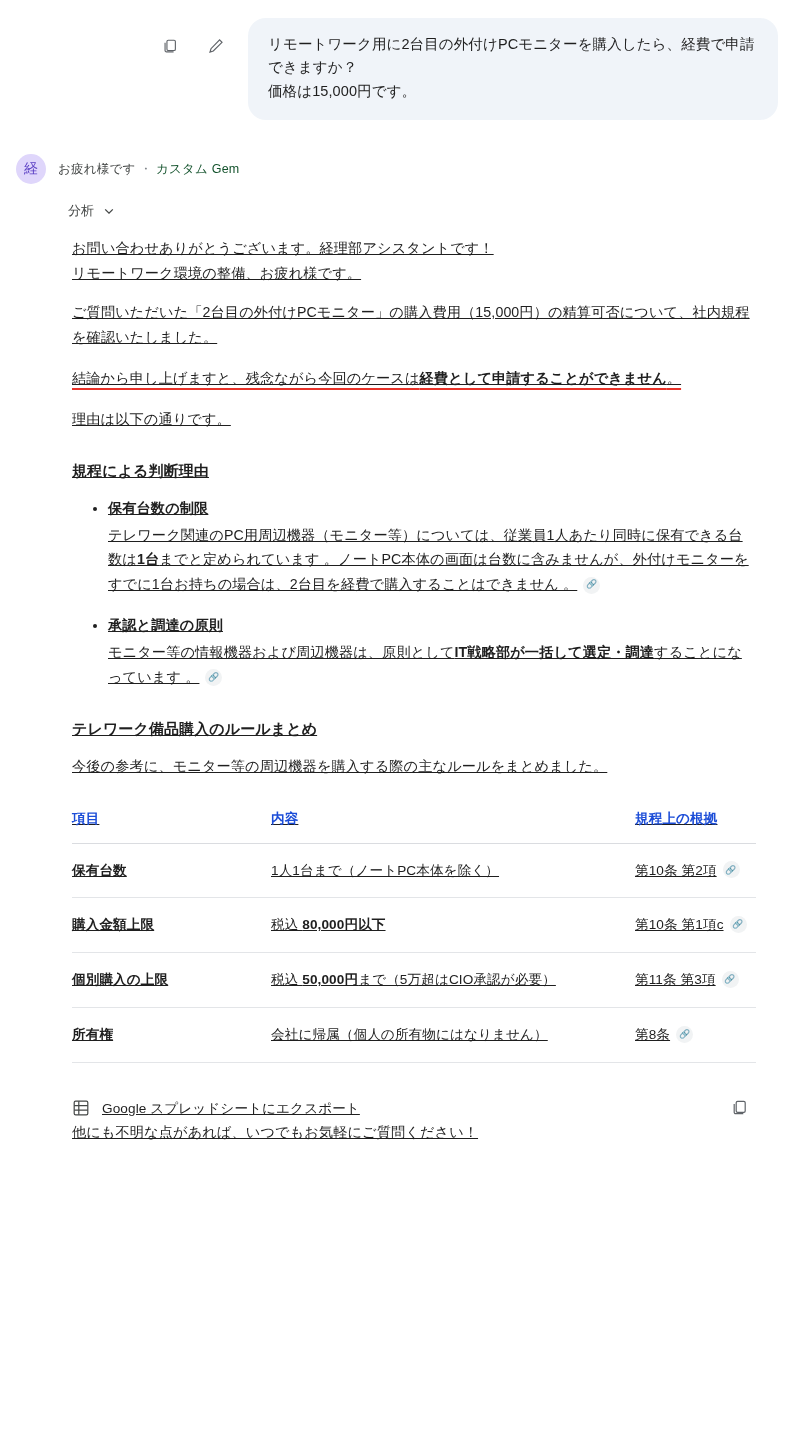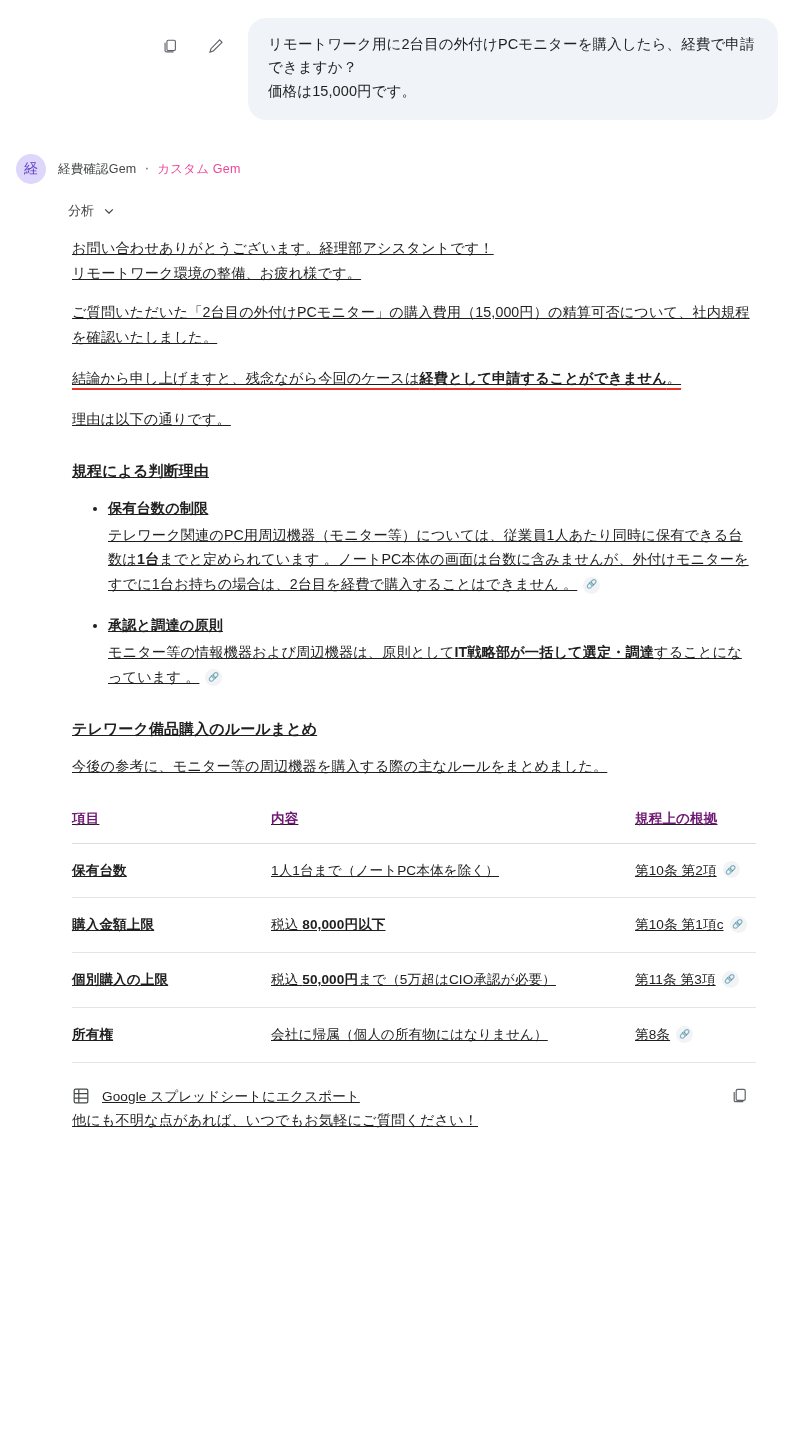--- a/index.html
+++ b/index.html
@@ -79,21 +79,21 @@
     justify-content: center;
     font-size: 14px;
     flex: none;
   }
   .gem-title {
     font-size: 12.5px;
     color: #444746;
     letter-spacing: .2px;
   }
   .gem-title .sep { margin: 0 4px; color: #80868b; }
-  .gem-title .sub { color: #ec4899; }
+  .gem-title .sub { color: #14532d; }
 
   .thoughts {
     margin: 18px 0 0 52px;
     display: inline-flex;
     align-items: center;
     gap: 9px;
     font-size: 13px;
     color: #444746;
     cursor: pointer;
   }
@@ -165,39 +165,39 @@
     width: 100%;
     border-collapse: collapse;
     margin-top: 18px;
     font-size: 13.6px;
   }
   table.rules th {
     text-align: left;
     font-weight: 700;
     padding: 10px 8px 12px 0;
     border-bottom: 1px solid #dadce0;
-    color: #701a75;
+    color: #1d4ed8;
   }
   table.rules td {
     padding: 16px 8px 16px 0;
     border-bottom: 1px solid #e3e5e8;
     vertical-align: top;
     line-height: 1.6;
   }
   table.rules td.k { font-weight: 700; width: 175px; }
   table.rules td.v { width: 340px; }
   table.rules th.c1, table.rules td.c1 { padding-left: 0; }
   table.rules th.c2, table.rules td.c2 { padding-left: 16px; }
   table.rules th.c3, table.rules td.c3 { padding-left: 16px; }
 
   .export-row {
     display: flex;
     align-items: center;
     justify-content: space-between;
-    margin-top: 22px;
+    margin-top: 34px;
     padding-right: 6px;
   }
   .export-left {
     display: flex;
     align-items: center;
     gap: 12px;
     font-size: 13.6px;
     color: #1f1f1f;
     cursor: pointer;
   }
@@ -231,21 +231,21 @@
     </div>
   </div>
 
   <div class="model-turn">
 
     <div class="gem-header">
       <div class="gem-avatar">
         <span>経</span>
       </div>
       <div class="gem-title">
-        <span>経費確認Gem</span><span class="sep">・</span><span class="sub">カスタム Gem</span>
+        <span>お疲れ様です</span><span class="sep">・</span><span class="sub">カスタム Gem</span>
       </div>
     </div>
 
     <div class="thoughts">
       <span>分析</span>
       <span class="chev">
         <svg width="12" height="12" viewBox="0 0 12 12" fill="none" stroke="currentColor" stroke-width="1.3">
           <path d="M2.2 4.4 6 8.1l3.8-3.7"></path>
         </svg>
       </span>

